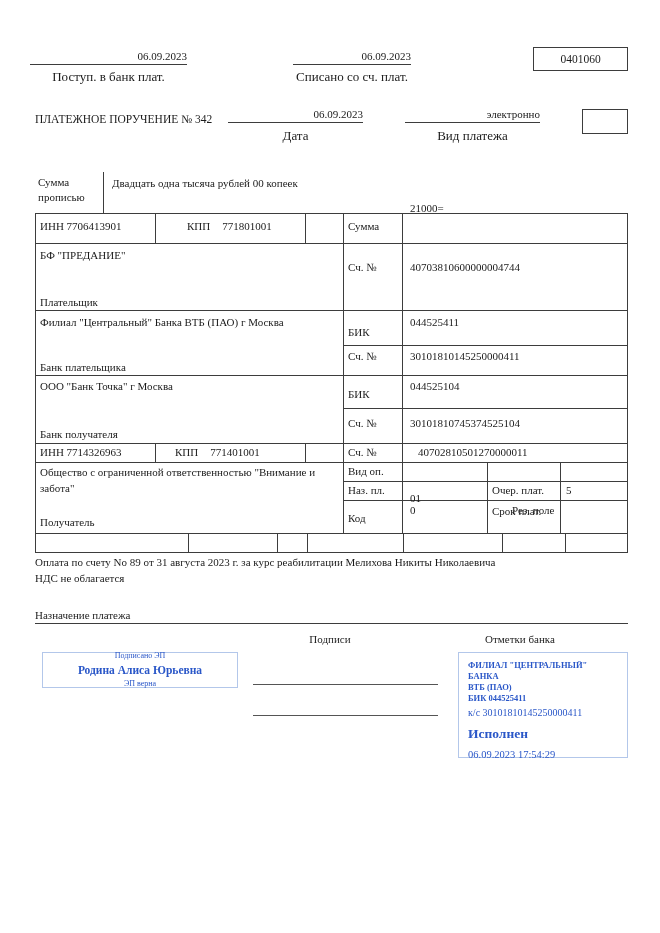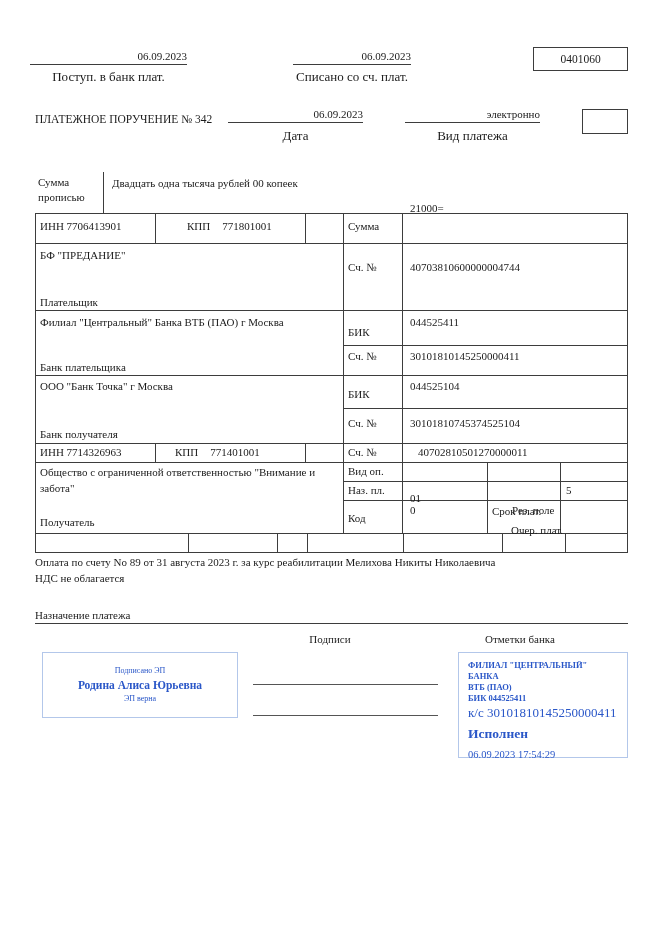--- a/index.html
+++ b/index.html
@@ -16,21 +16,21 @@
   .box{position:absolute;border:1px solid #3d3d3d;box-sizing:border-box;
        text-align:center;}
   .bluebox{position:absolute;border:1px solid #b3c7ea;box-sizing:border-box;
            color:#2a57c8;}
   .esign{display:flex;flex-direction:column;align-items:center;justify-content:center;
          gap:2px;}
   .esign .tiny{font-size:8px;line-height:10px;}
   .esign .name{font-size:11.5px;font-weight:bold;line-height:14px;}
   .stamp{padding:7px 9px;}
   .stamp .ln{font-size:8.5px;line-height:11px;font-weight:600;}
-  .stamp .ks{font-size:13px;line-height:11px;margin-top:3px;}
+  .stamp .ks{font-size:10px;line-height:11px;margin-top:3px;}
   .stamp .status{font-size:13.5px;font-weight:bold;margin-top:8px;}
   .stamp .dt{font-size:10.5px;margin-top:7px;}
   .kpp-gap{display:inline-block;margin-left:12px;}
 </style>
 </head>
 <body>
 
 <div class="page">
 
   <div class="ufield" style="left:30px;top:50px;width:157px;">06.09.2023</div>
@@ -109,34 +109,34 @@
   <div class="t" style="left:175px;top:446px;"><span>КПП</span><span class="kpp-gap">771401001</span></div>
   <div class="t" style="left:348px;top:446px;">Сч. №</div>
   <div class="t" style="left:410px;top:446px;margin-left:8px;">40702810501270000011</div>
 
   <div class="t-wrap" style="left:40px;top:464px;width:295px;">Общество с ограниченной ответственностью "Внимание и забота"</div>
   <div class="t" style="left:40px;top:516px;">Получатель</div>
   <div class="t" style="left:348px;top:465px;">Вид оп.</div>
   <div class="t" style="left:410px;top:492px;text-align:right;">01</div>
   <div class="t" style="left:492px;top:465px;margin-top:40px;">Срок плат.</div>
   <div class="t" style="left:348px;top:484px;">Наз. пл.</div>
-  <div class="t" style="left:511px;top:484px;margin-top:40px;">Очер. плат.</div>
+  <div class="t" style="left:492px;top:484px;">Очер. плат.</div>
   <div class="t" style="left:566px;top:484px;">5</div>
   <div class="t" style="left:348px;top:512px;">Код</div>
   <div class="t" style="left:410px;top:504px;">0</div>
   <div class="t" style="left:512px;top:504px;">Рез. поле</div>
 
   <div class="t" style="left:35px;top:556px;">Оплата по счету No 89 от 31 августа 2023 г. за курс реабилитации Мелихова Никиты Николаевича</div>
   <div class="t" style="left:35px;top:572px;">НДС не облагается</div>
   <div class="t" style="left:35px;top:609px;">Назначение платежа</div>
 
   <div class="t center" style="left:250px;top:633px;width:160px;">Подписи</div>
   <div class="t center" style="left:440px;top:633px;width:160px;">Отметки банка</div>
 
-  <div class="bluebox esign" style="left:42px;top:652px;width:196px;height:66px;">
+  <div class="bluebox esign" style="left:42px;top:652px;width:196px;height:36px;">
     <div class="tiny">Подписано ЭП</div>
     <div class="name">Родина Алиса Юрьевна</div>
     <div class="tiny">ЭП верна</div>
   </div>
 
   <div class="hline" style="left:253px;top:684px;width:185px;background:#555;"></div>
   <div class="hline" style="left:253px;top:715px;width:185px;background:#555;"></div>
 
   <div class="bluebox stamp" style="left:458px;top:652px;width:170px;height:106px;">
     <div class="ln">ФИЛИАЛ "ЦЕНТРАЛЬНЫЙ" БАНКА</div>

